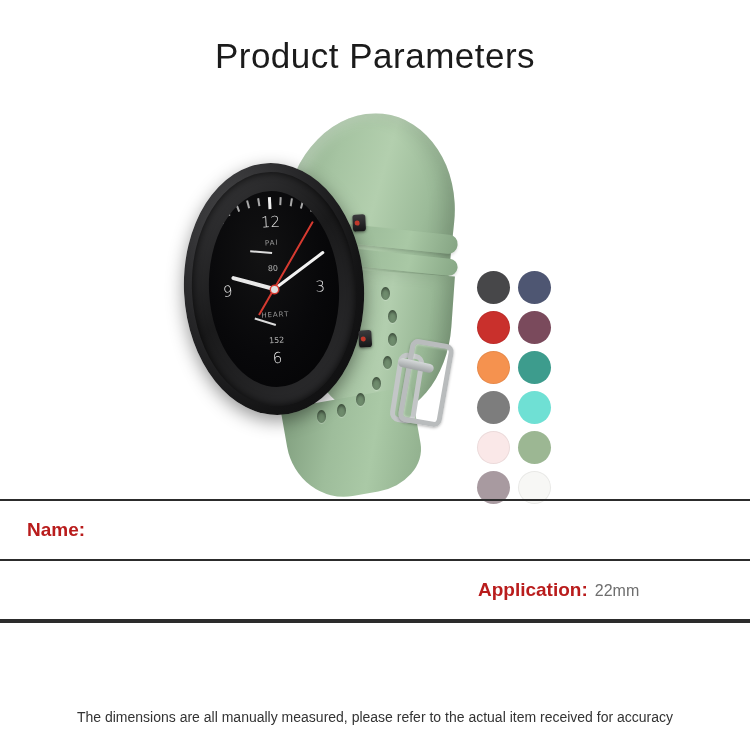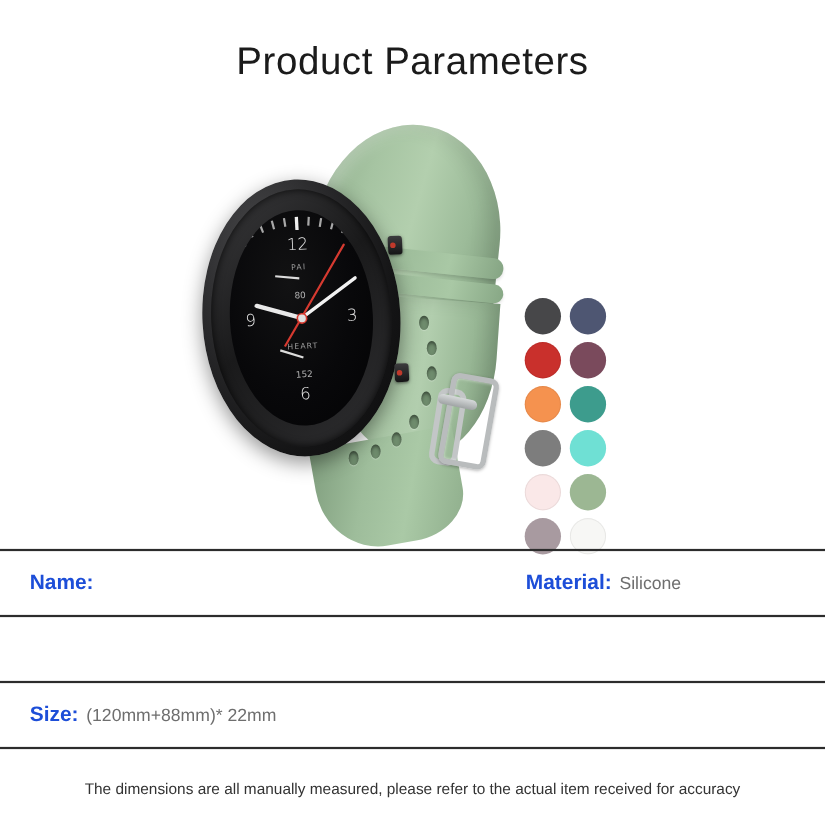--- a/index.html
+++ b/index.html
@@ -350,21 +350,21 @@
     transform: translateY(-50%);
     white-space: nowrap;
     display: flex;
     align-items: baseline;
   }
   .spec-cell.left  { left: 27px; }
   .spec-cell.right { left: 478px; }
   .spec-label {
     font-size: 19px;
     font-weight: 700;
-    color: #1d4ed8;
+    color: #b91c1c;
     letter-spacing: 0px;
   }
   .spec-value {
     font-size: 16px;
     font-weight: 400;
     color: #6e6e6e;
     margin-left: 7px;
   }
 
   .footer-note {
@@ -481,36 +481,30 @@
 </div>
 
 <div class="spec-table">
 
   <div class="divider"></div>
 
   <div class="spec-row">
     <div class="spec-cell left">
       <span class="spec-label">Name:</span>
     </div>
+  </div>
+
+  <div class="divider"></div>
+
+  <div class="spec-row">
     <div class="spec-cell right">
-      <span class="spec-label">Material:</span>
-      <span class="spec-value">Silicone</span>
+      <span class="spec-label">Application:</span>
+      <span class="spec-value">22mm</span>
     </div>
   </div>
 
   <div class="divider"></div>
 
-  <div class="spec-row">
-  </div>
-
-  <div class="divider"></div>
-
-  <div class="spec-row">
-    <div class="spec-cell left">
-      <span class="spec-label">Size:</span>
-      <span class="spec-value">(120mm+88mm)* 22mm</span>
-    </div>
-  </div>
 
   <div class="divider"></div>
 </div>
 
 <div class="footer-note">The dimensions are all manually measured, please refer to the actual item received for accuracy</div>
 
 </body></html>

